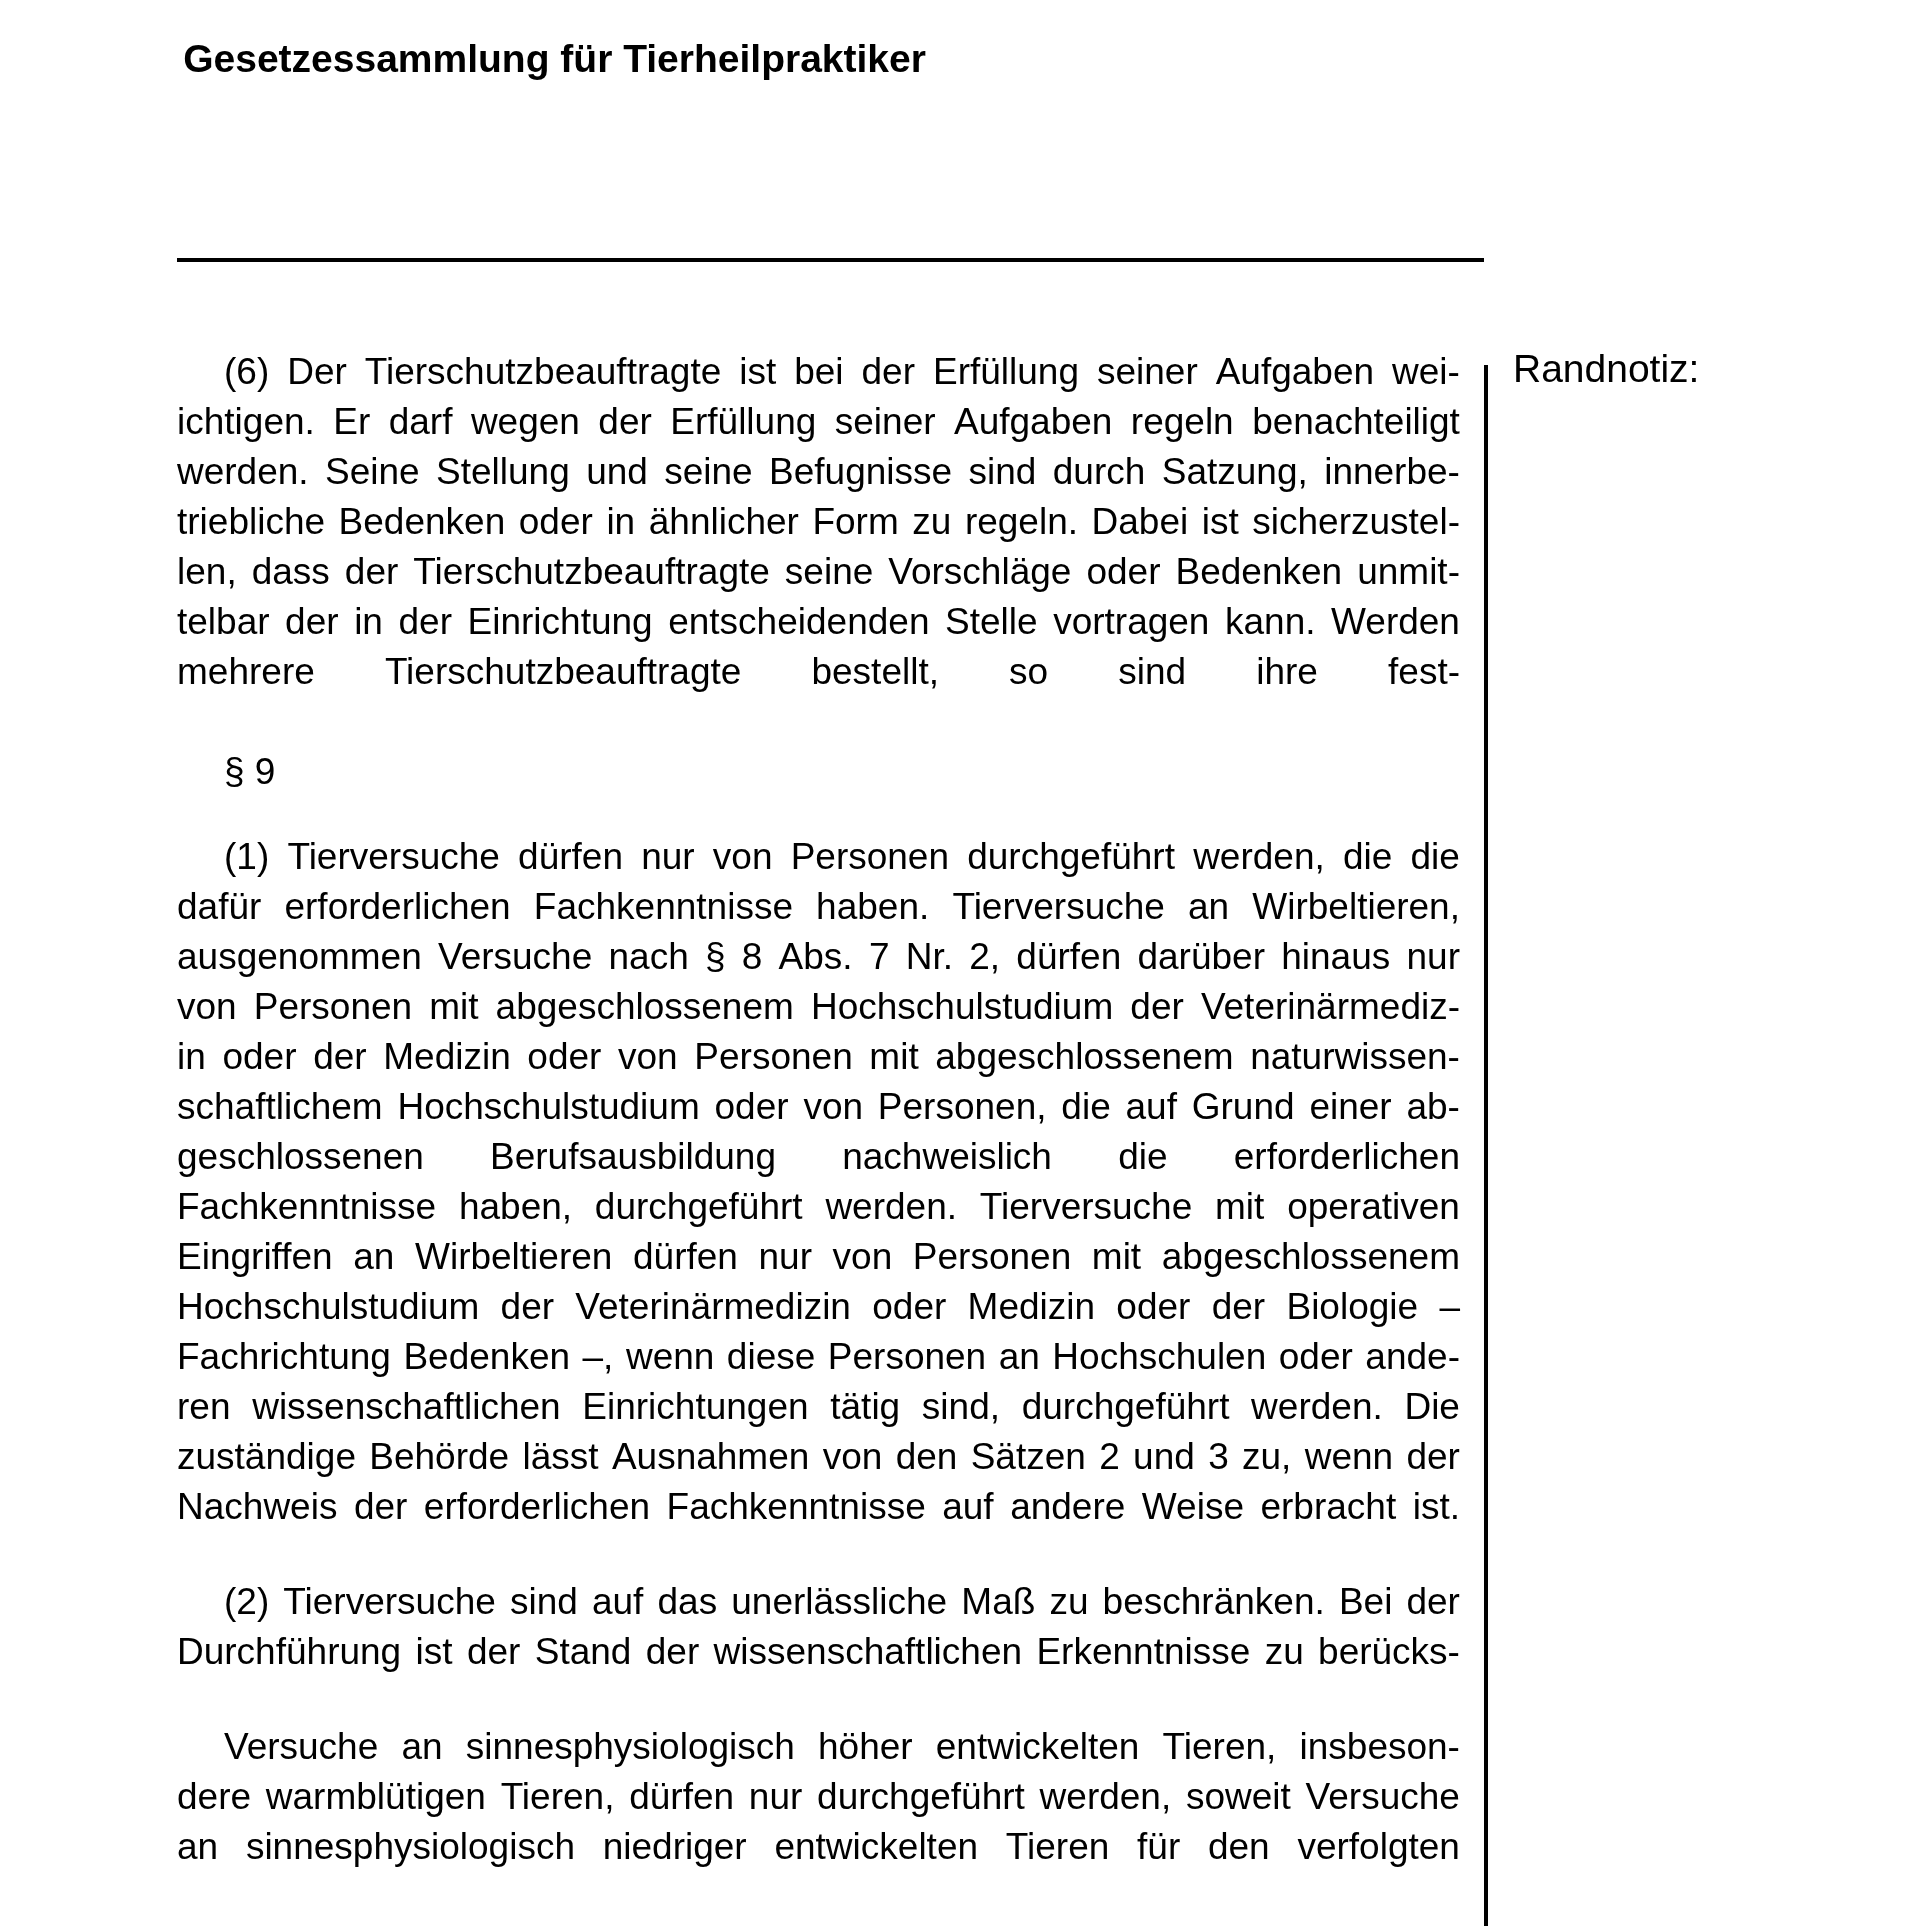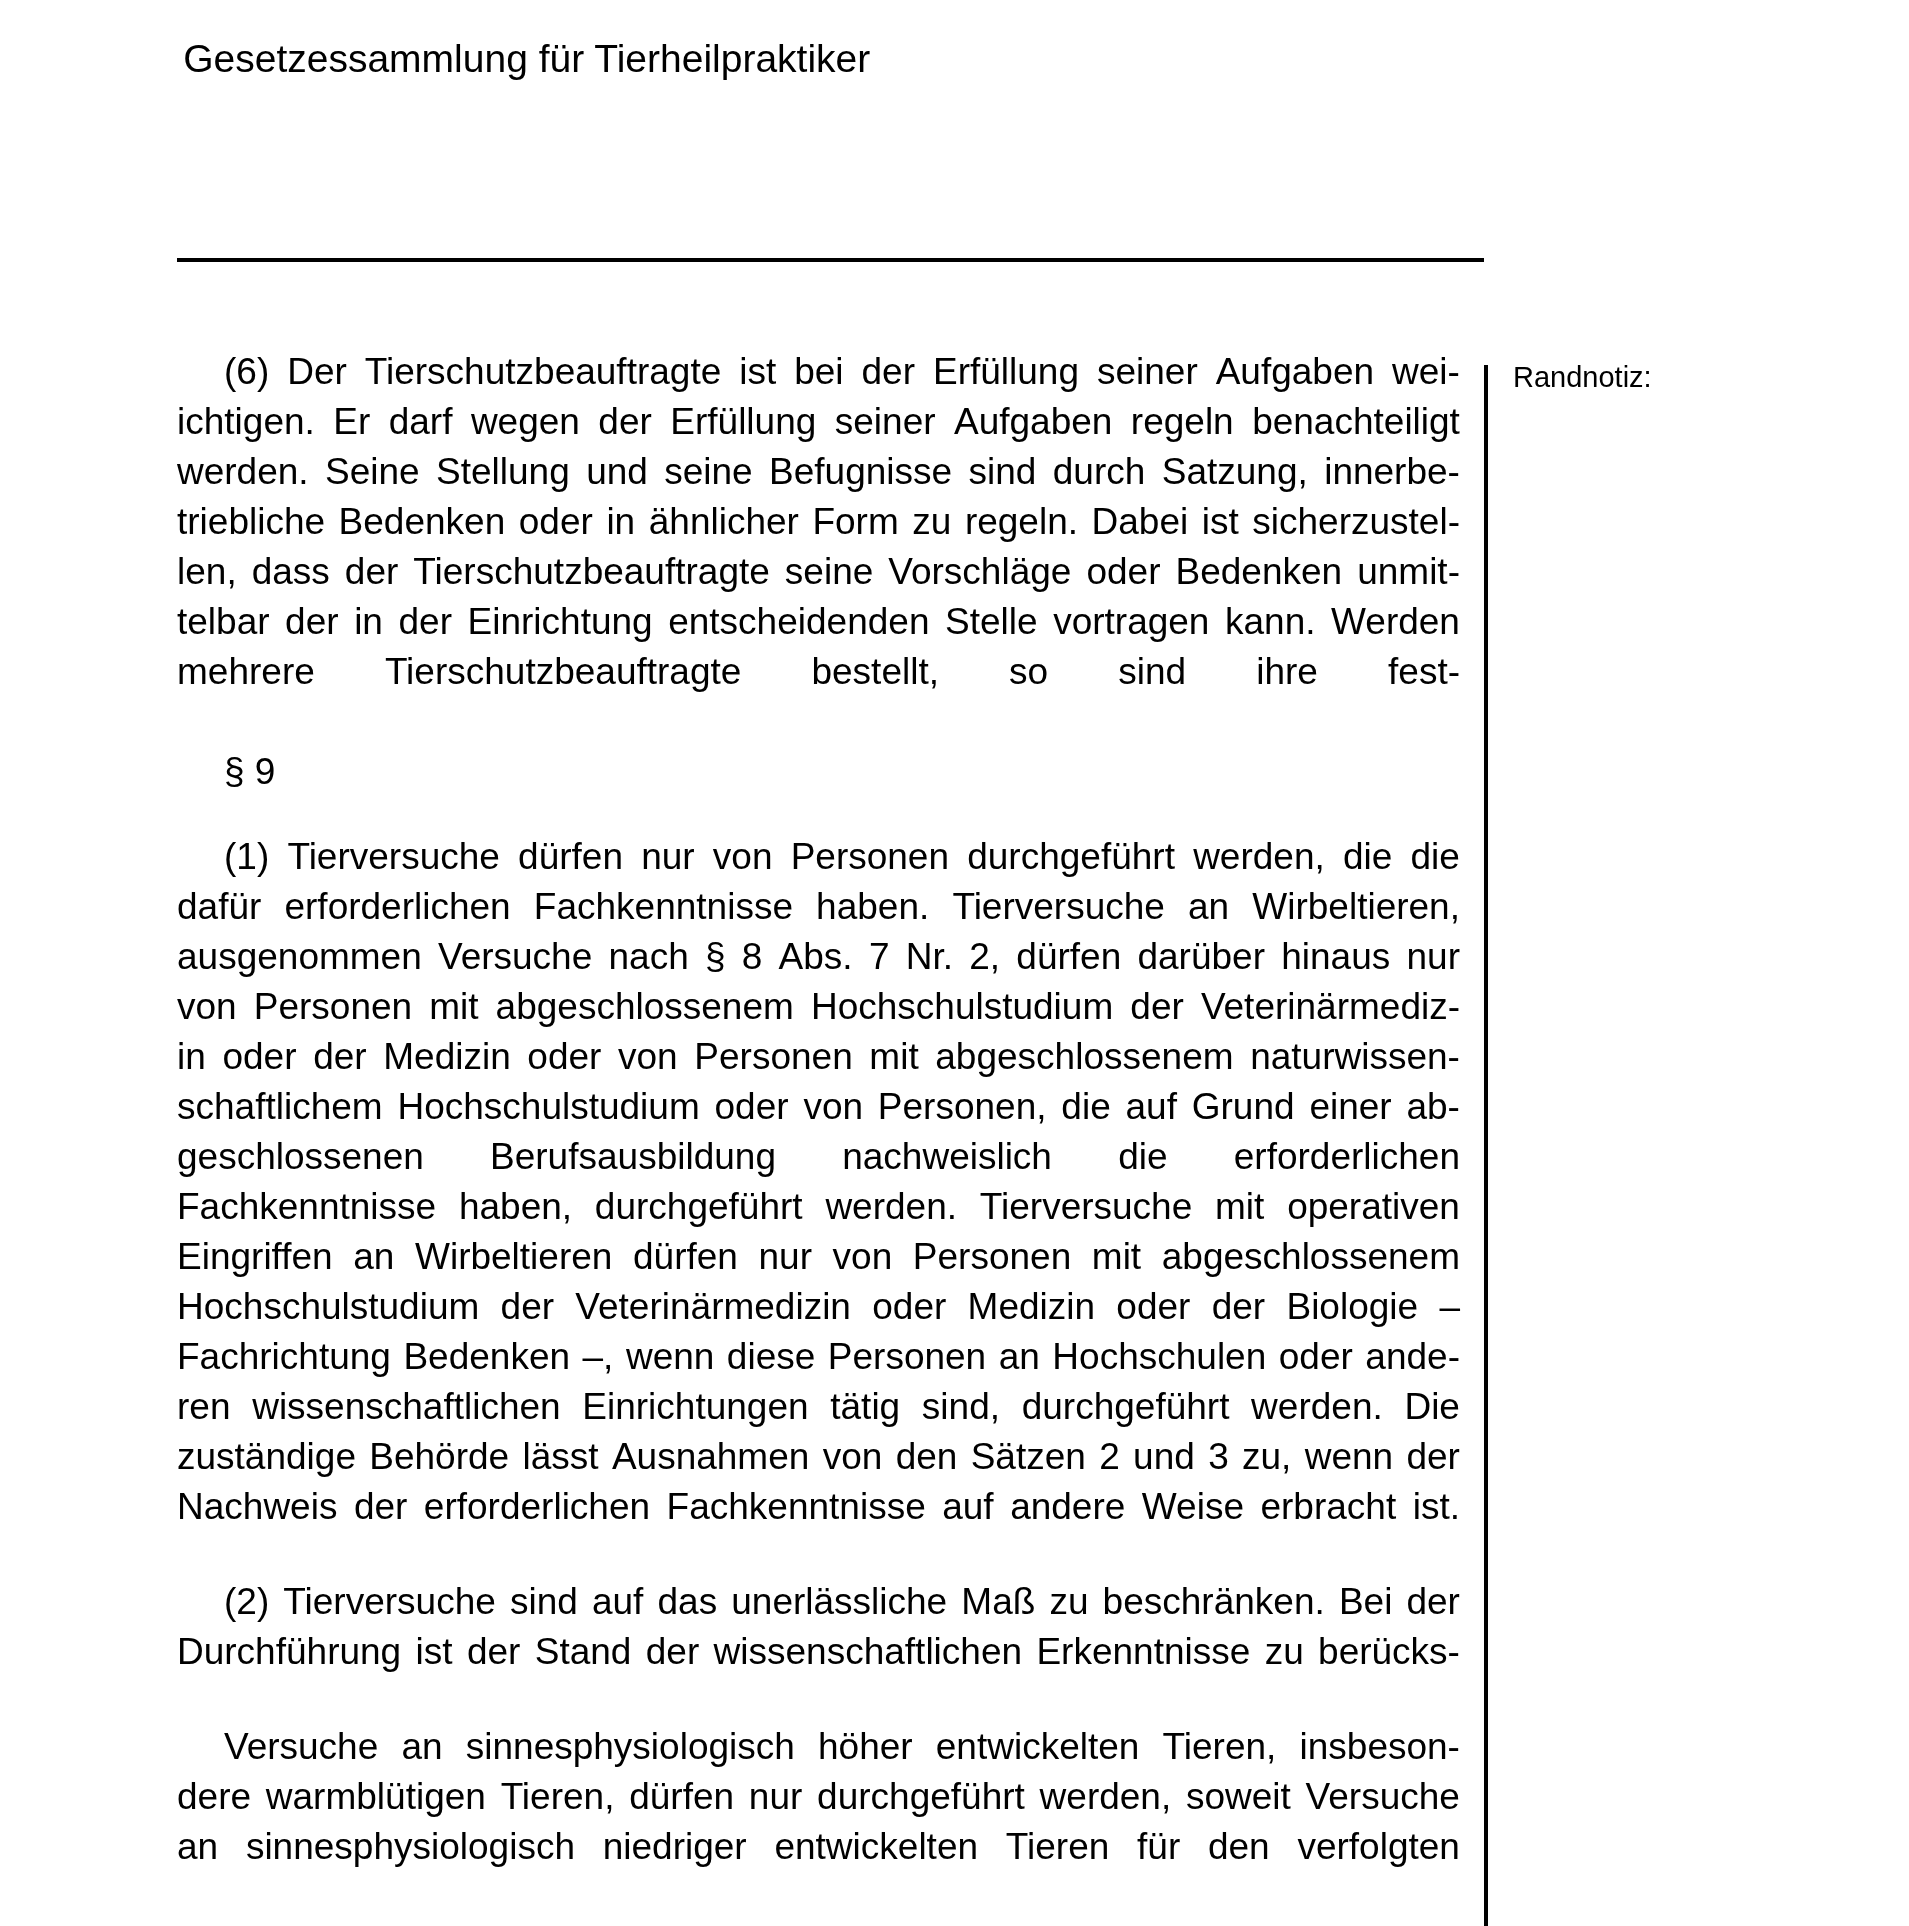--- a/index.html
+++ b/index.html
@@ -6,21 +6,21 @@
   body {
     width: 1910px; height: 2703px;
     background: #ffffff; color: #000000;
     font-family: "Liberation Sans", "DejaVu Sans", sans-serif;
     position: relative; overflow: hidden;
   }
   .text-column {
     position: absolute; left: 177px; top: 37px; width: 1283px;
   }
   .doc-title {
-    font-size: 39px; font-weight: normal; line-height: 44px;
+    font-size: 39px; font-weight: bold; line-height: 44px;
     margin: 0 0 0 6.2px; white-space: pre;
   }
   .header-rule {
     height: 3.5px; background: #000000; width: 1307px;
     margin-top: 177px; border: none;
   }
   .paragraphs { margin-top: 85px; }
   .para { margin-top: 45px; }
   .para:first-child { margin-top: 0; }
   .para.heading { margin-top: 50px; margin-bottom: -9.6px; }
@@ -30,22 +30,22 @@
   .line.j {
     display: flex; justify-content: space-between; white-space: normal;
   }
   .line.j span { display: block; white-space: pre; }
   .line.indent { padding-left: 47px; }
   .margin-divider {
     position: absolute; left: 1484px; top: 365px;
     width: 3.5px; height: 2225px; background: #000000;
   }
   .margin-note {
-    position: absolute; left: 1513px; top: 355px;
-    font-size: 29px; line-height: 44px; white-space: pre;
+    position: absolute; left: 1513px; top: 347px;
+    font-size: 39px; line-height: 44px; white-space: pre;
   }
 </style>
 </head>
 <body>
 
 <div>
 
   <div class="text-column">
     <h1 class="doc-title">Gesetzessammlung für Tierheilpraktiker</h1>
 

